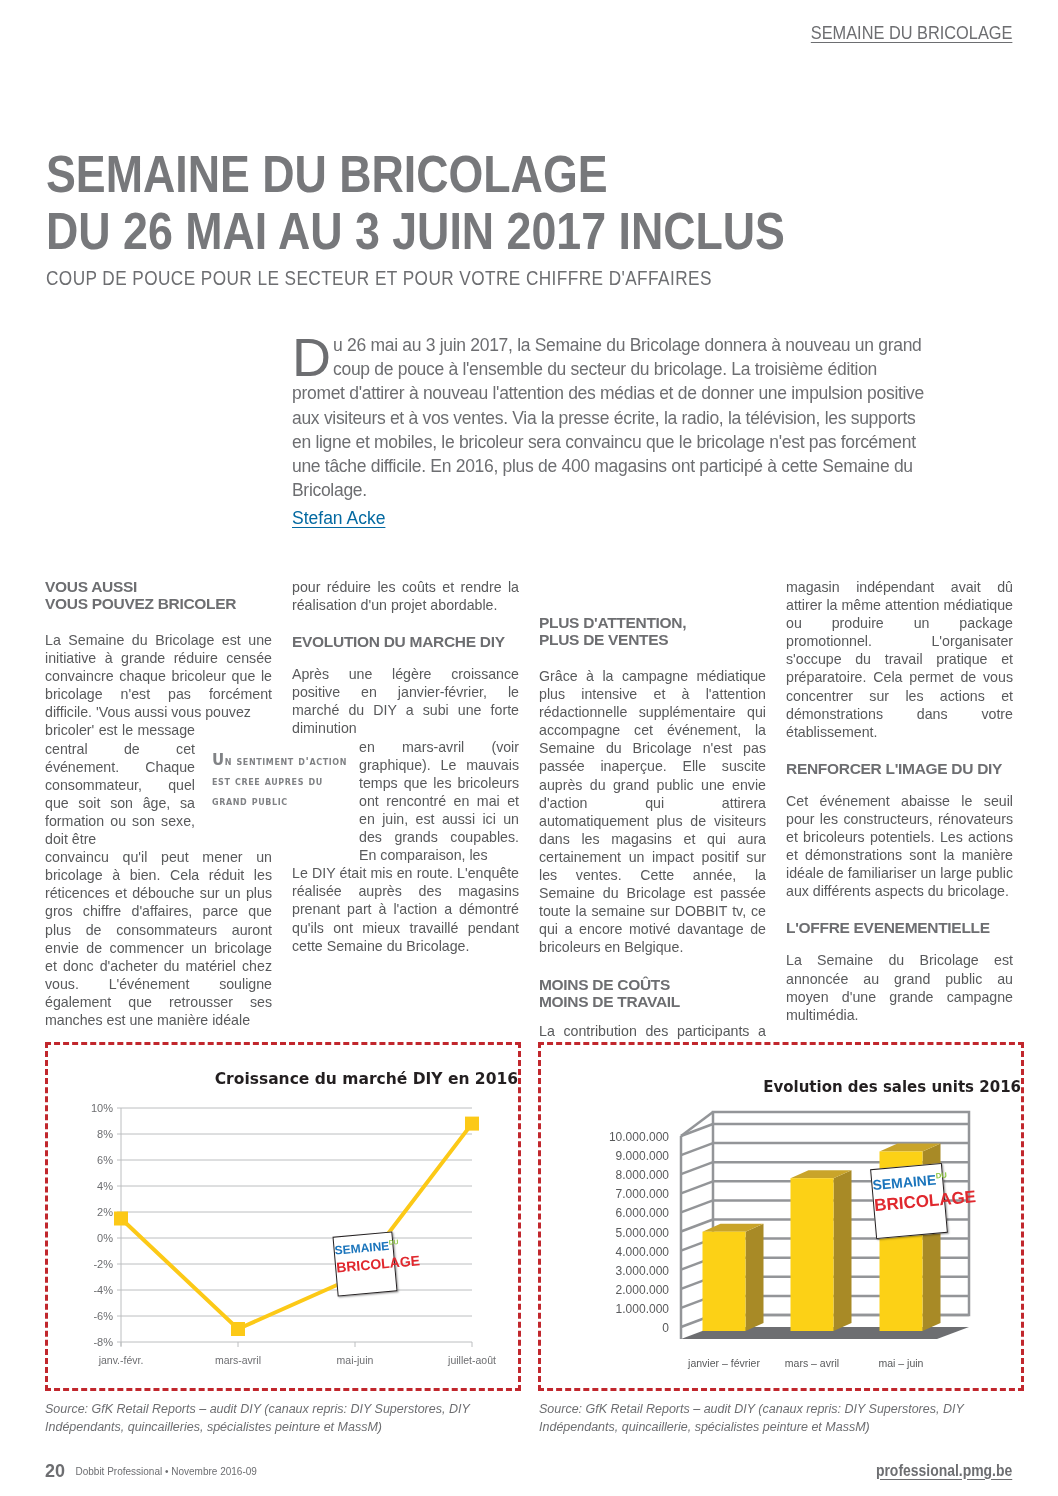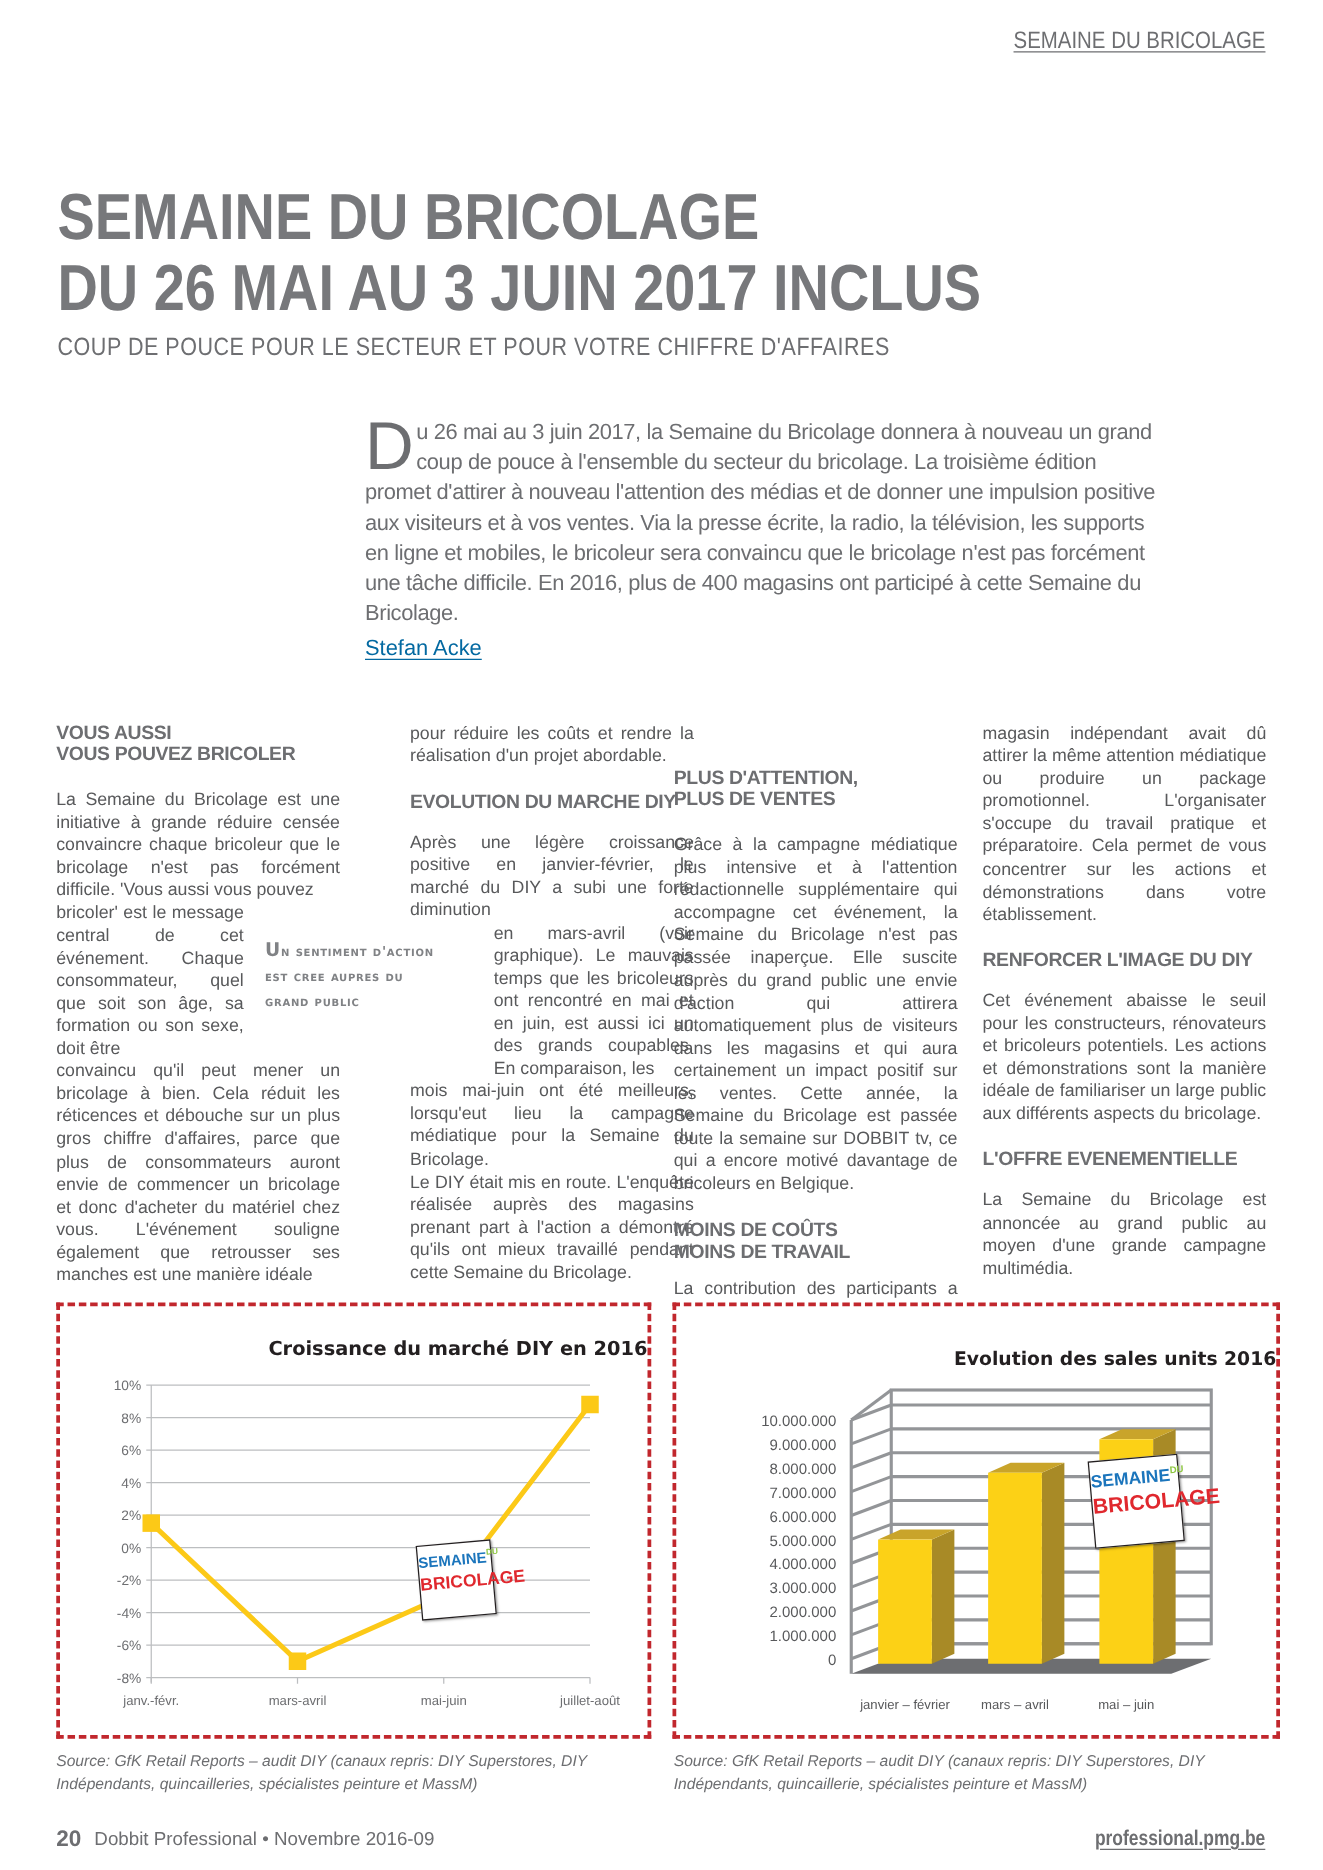--- a/index.html
+++ b/index.html
@@ -14,42 +14,42 @@
   .intro { position: absolute; left: 292px; top: 333px; width: 640px; font-family: "Liberation Sans", sans-serif; font-size: 17.5px; line-height: 24.2px; color: #6d6e71; }
   .intro .dropcap { float: left; font-size: 54px; line-height: 44px; margin-right: 2px; margin-top: 2px; color: #6d6e71; }
   .intro-text { letter-spacing: -0.3px; }
   .author { position: absolute; left: 292px; top: 508px; font-family: "Liberation Sans", sans-serif; font-size: 17.5px; color: #0369a1; text-decoration: underline; text-underline-offset: 3px; }
 
   .col { position: absolute; top: 578px; width: 227px; font-family: "Liberation Sans", sans-serif; font-size: 14.2px; line-height: 18.1px; color: #58595b; text-align: justify; }
   .col h3 { font-family: "Liberation Sans", sans-serif; font-size: 15.5px; font-weight: bold; color: #6d6e71; line-height: 17px; margin-bottom: 19px; text-align: left; letter-spacing: -0.3px; }
   .col p { margin-bottom: 0; }
   .col .gap { height: 19px; }
   .col1 { left: 45px; }
-  .col2 { left: 292px; margin-left: 36px; }
+  .col2 { left: 292px; }
   .col3 { left: 539px; margin-top: 36px; }
   .col4 { left: 786px; }
 
   .pullquote { position: absolute; left: 212px; top: 750px; width: 146px; text-align: left; font-family: "DejaVu Sans", sans-serif; font-weight: bold; font-size: 11px; line-height: 20px; color: #808285; letter-spacing: 0.6px; font-variant: small-caps; }
   .pullquote .big { font-size: 15px; }
 
   .chart-box { position: absolute; top: 1042px; height: 349px; border: 3px dashed #c1272d; background: #fff; }
   .chart-left { left: 45px; width: 476px; }
   .chart-right { left: 538px; width: 486px; }
   .chart-title { position: absolute; width: 100%; text-align: right; font-family: "DejaVu Sans", sans-serif; font-weight: bold; color: #231f20; }
   .chart-left .chart-title { top: 25px; font-size: 15.5px; }
   .chart-right .chart-title { top: 33px; font-size: 15px; }
   svg text { font-family: "Liberation Sans", sans-serif; }
 
   .source { position: absolute; top: 1400px; width: 470px; font-family: "Liberation Sans", sans-serif; font-style: italic; font-size: 12.5px; line-height: 18px; color: #6d6e71; }
   .source-left { left: 45px; }
   .source-right { left: 539px; }
 
   .footer-left { position: absolute; left: 45px; top: 1461px; font-family: "Liberation Sans", sans-serif; color: #6d6e71; white-space: nowrap; }
   .page-num { font-size: 18px; font-weight: bold; vertical-align: middle; margin-right: 6px; }
-  .pub { font-size: 15px; vertical-align: middle; }
+  .pub { font-size: 10px; vertical-align: middle; }
   .footer-right { position: absolute; right: 46px; top: 1461px; font-family: "Liberation Sans", sans-serif; font-weight: bold; font-size: 17px; color: #6d6e71; text-decoration: underline; text-underline-offset: 3px; transform: scaleX(0.82); transform-origin: right center; }
 
   .logo-badge { position: absolute; background: #fff; border: 1.5px solid #231f20; box-shadow: 1px 1px 2px rgba(0,0,0,0.4); text-align: center; font-family: "Liberation Sans", sans-serif; font-weight: bold; line-height: 1; }
   .logo-badge .l1 { color: #1b75bc; display: block; }
   .logo-badge .du { color: #8dc63f; font-size: 0.55em; vertical-align: top; }
   .logo-badge .l2 { color: #e0282e; display: block; }
 </style>
 </head>
 <body>
 
@@ -79,21 +79,20 @@
 <div class="pullquote">
   <span class="big">U</span><span>n sentiment d'action est cree aupres du grand public</span>
 </div>
 
 <div class="col col2">
   <p>pour réduire les coûts et rendre la réalisation d'un projet abordable.</p>
   <div class="gap"></div>
   <h3>EVOLUTION DU MARCHE DIY</h3>
   <p style="margin-top:-4px;">Après une légère croissance positive en janvier-février, le marché du DIY a subi une forte diminution</p>
   <p style="width:160px; margin-left:67px;">en mars-avril (voir graphique). Le mauvais temps que les bricoleurs ont rencontré en mai et en juin, est aussi ici un des grands coupables. En comparaison, les</p>
-  <p>mois mai-juin ont été meilleurs, lorsqu'eut lieu la campagne médiatique pour la Semaine du Bricolage.</p>
   <p>Le DIY était mis en route. L'enquête réalisée auprès des magasins prenant part à l'action a démontré qu'ils ont mieux travaillé pendant cette Semaine du Bricolage.</p>
 </div>
 
 <div class="col col3">
   <h3>
     <span>PLUS D'ATTENTION,</span><br>
     <span>PLUS DE VENTES</span>
   </h3>
   <p>Grâce à la campagne médiatique plus intensive et à l'attention rédactionnelle supplémentaire qui accompagne cet événement, la Semaine du Bricolage n'est pas passée inaperçue. Elle suscite auprès du grand public une envie d'action qui attirera automatiquement plus de visiteurs dans les magasins et qui aura certainement un impact positif sur les ventes. Cette année, la Semaine du Bricolage est passée toute la semaine sur DOBBIT tv, ce qui a encore motivé davantage de bricoleurs en Belgique.</p>
   <div class="gap"></div>

